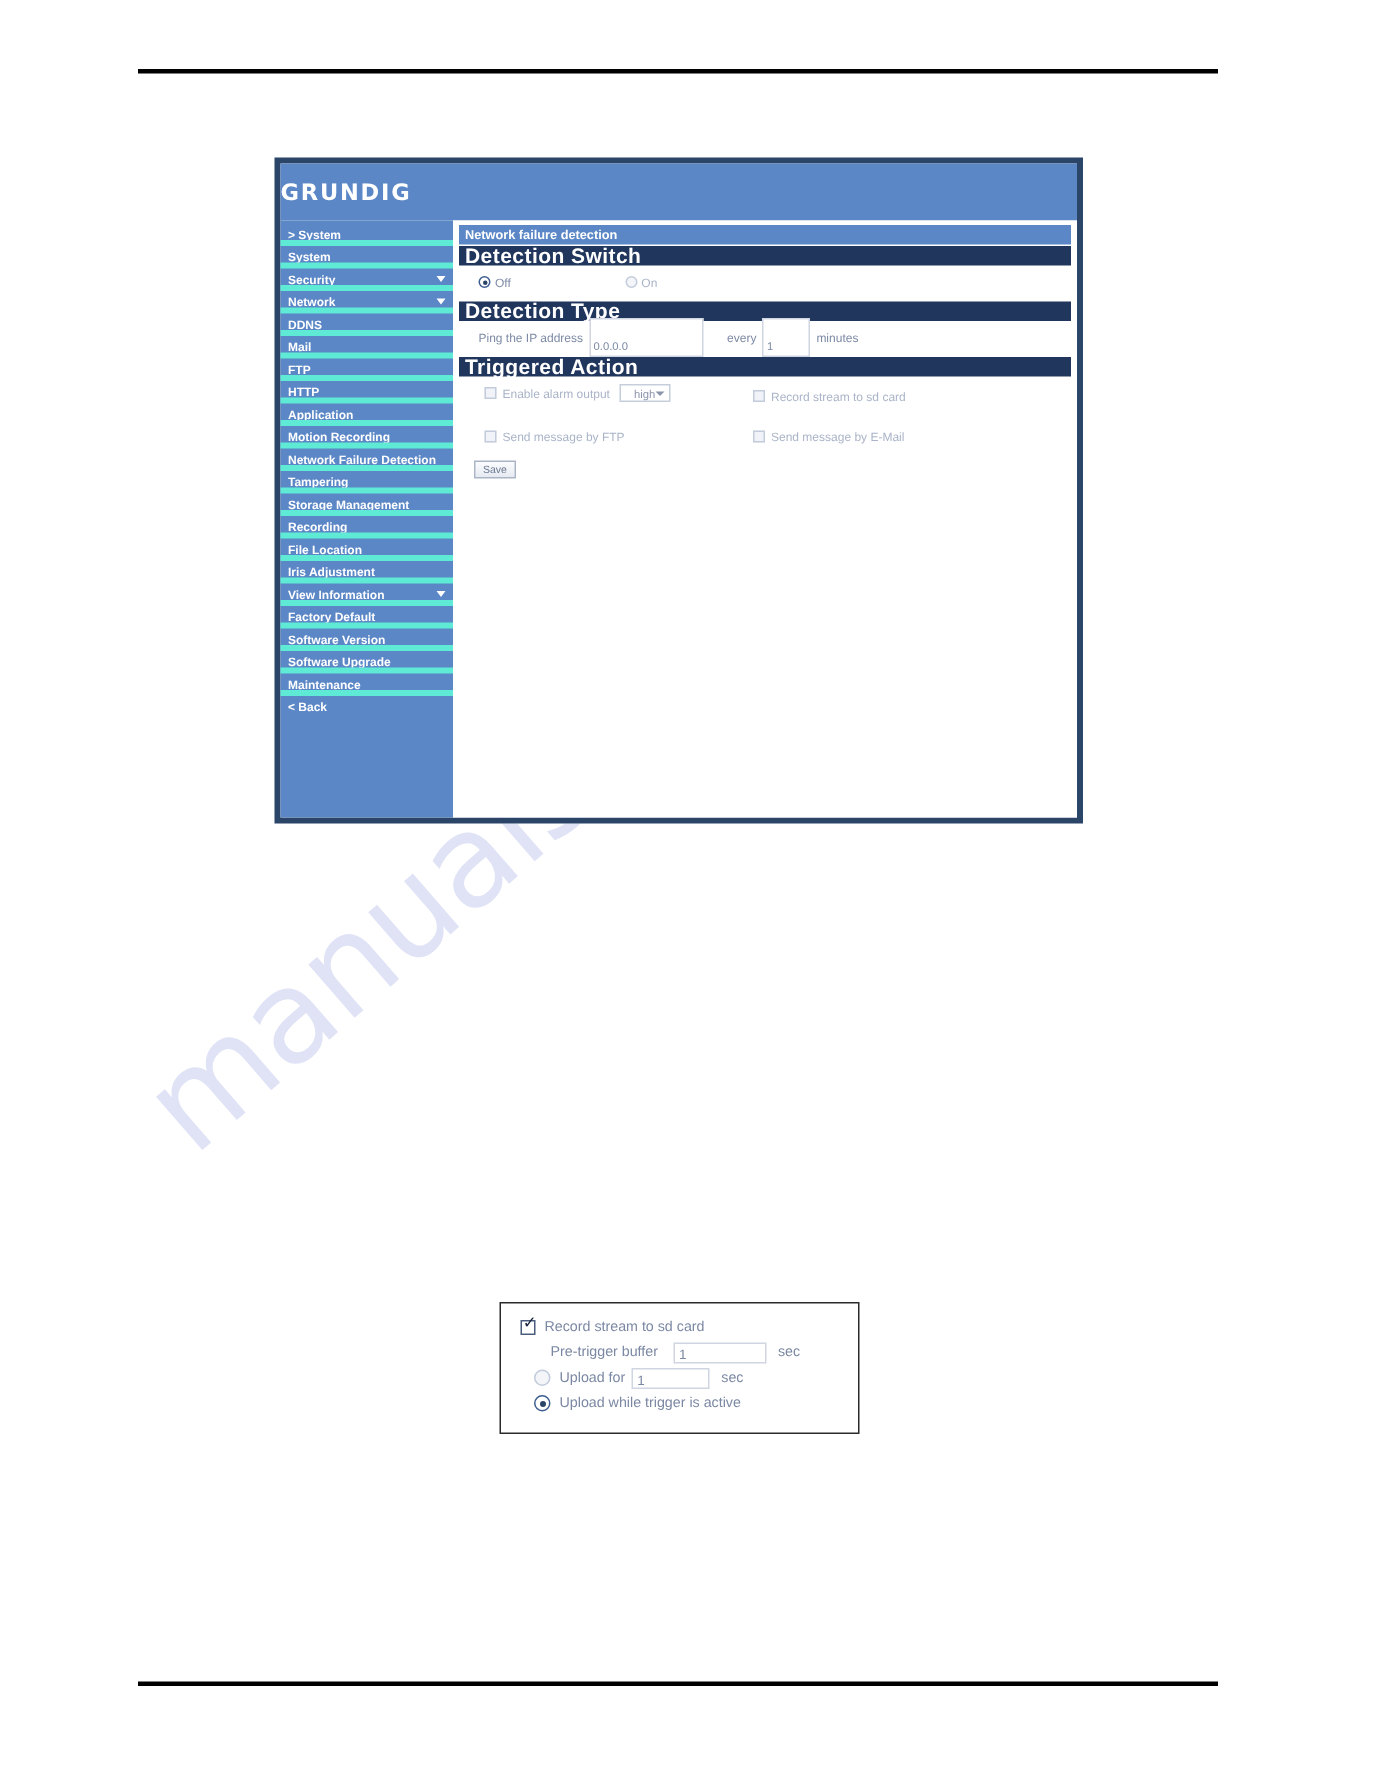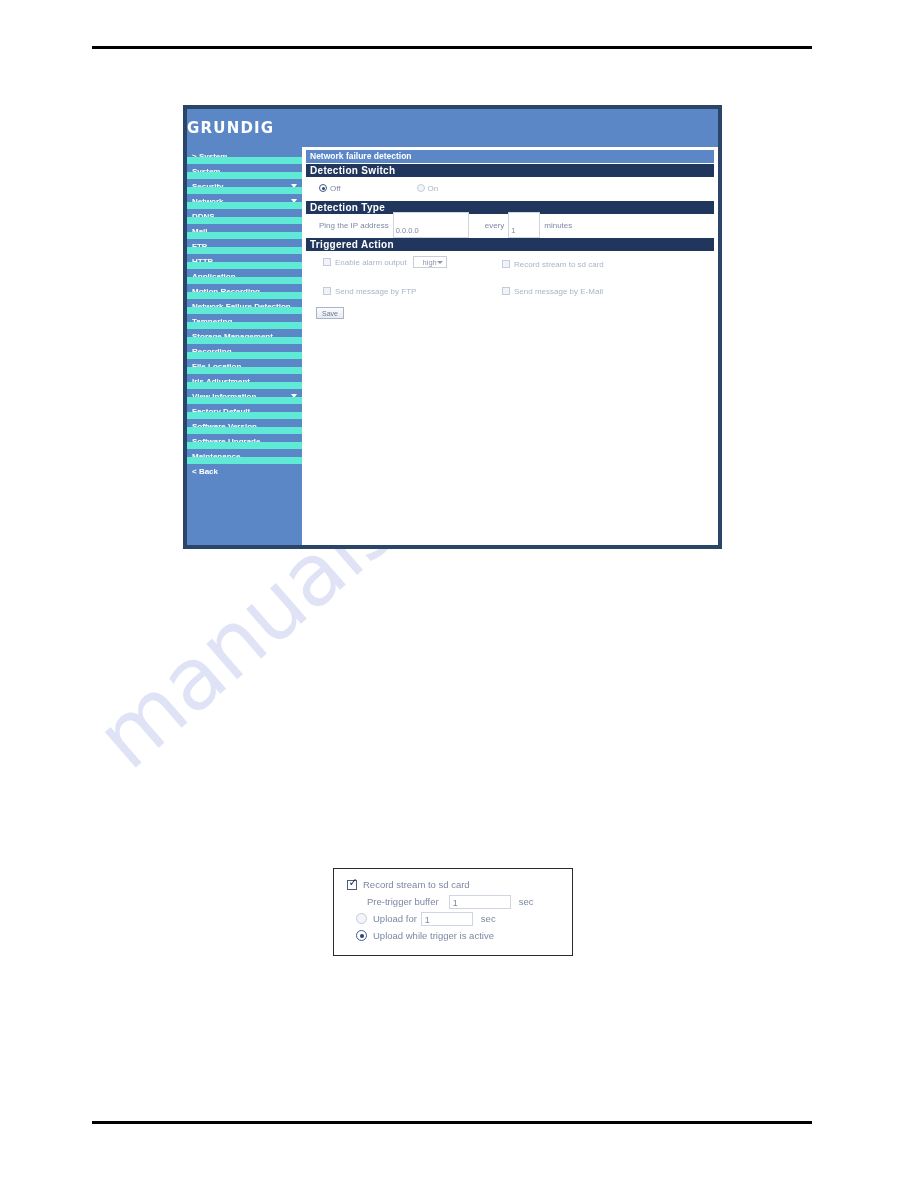--- a/index.html
+++ b/index.html
@@ -97,21 +97,21 @@
   }
   .nav-item {
     position: relative;
     height: 15px;
     line-height: 15px;
     padding: 0 4px 0 5px;
     color: #ffffff;
     font-size: 8px;
     font-weight: bold;
     font-family: "Liberation Sans", sans-serif;
-    border-bottom: 7px solid #5eead4;
+    border-bottom: 4px solid #5eead4;
     white-space: nowrap;
     overflow: hidden;
     box-sizing: border-box;
   }
   .nav-item.no-rule { border-bottom: none; }
   .nav-item.current { font-weight: bold; }
   .nav-item .caret {
     position: absolute;
     right: 5px;
     top: 5px;
@@ -134,21 +134,21 @@
     font-size: 8.5px;
     font-weight: bold;
     height: 13px;
     line-height: 13px;
     padding-left: 4px;
     box-sizing: border-box;
   }
   .section-bar {
     background: #21365c;
     color: #ffffff;
-    font-size: 10px;
+    font-size: 14px;
     font-weight: bold;
     height: 13px;
     line-height: 13px;
     padding-left: 4px;
     margin-top: 1px;
     box-sizing: border-box;
     letter-spacing: .3px;
   }
   .section-body {
     padding: 4px 0 5px 0;

